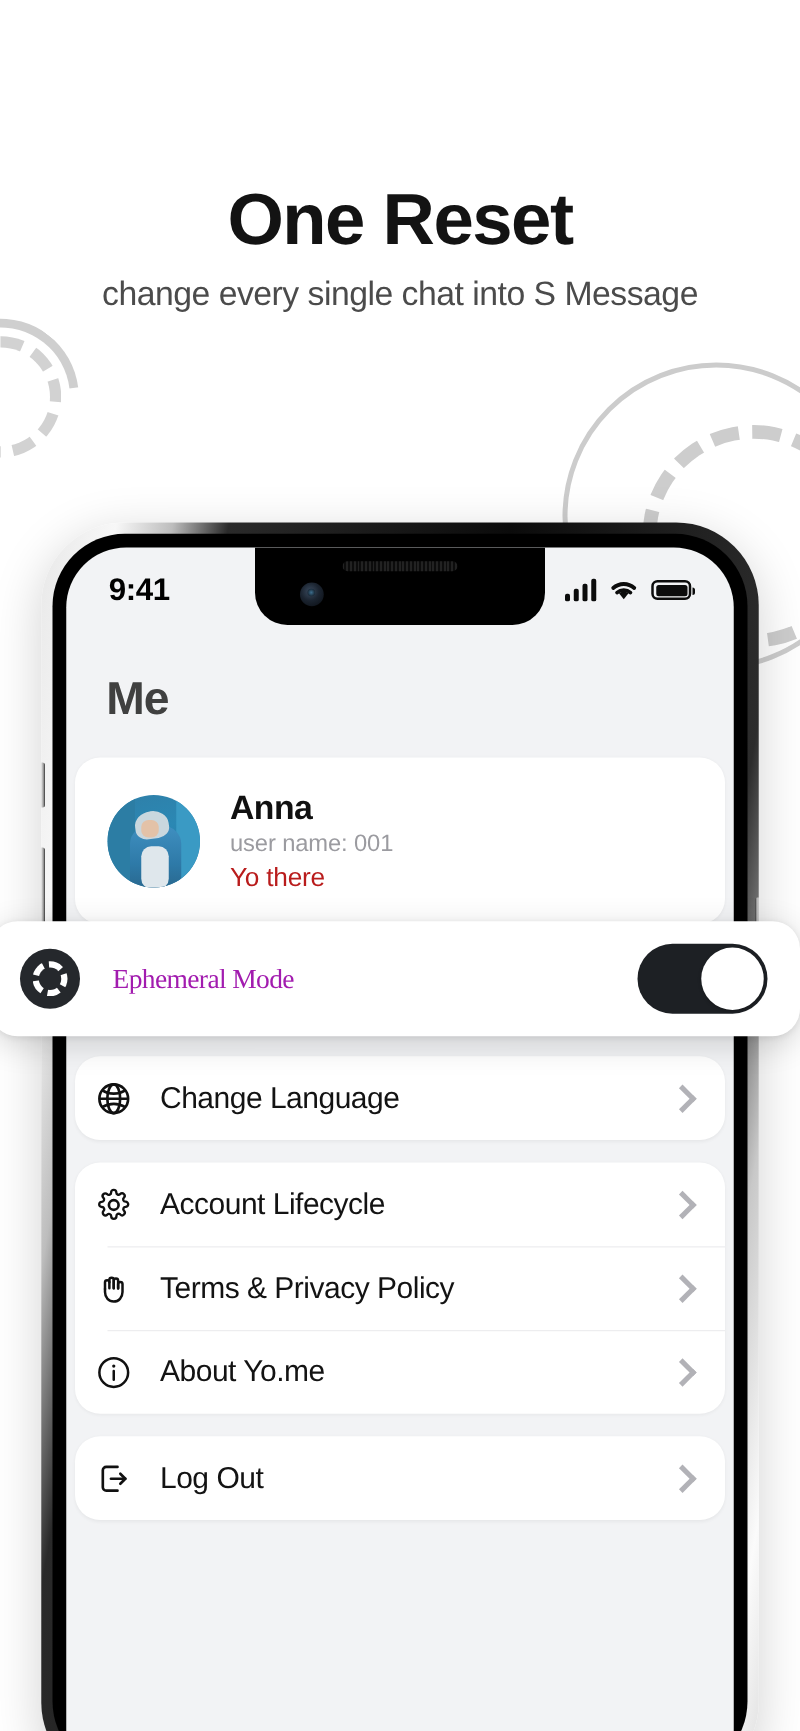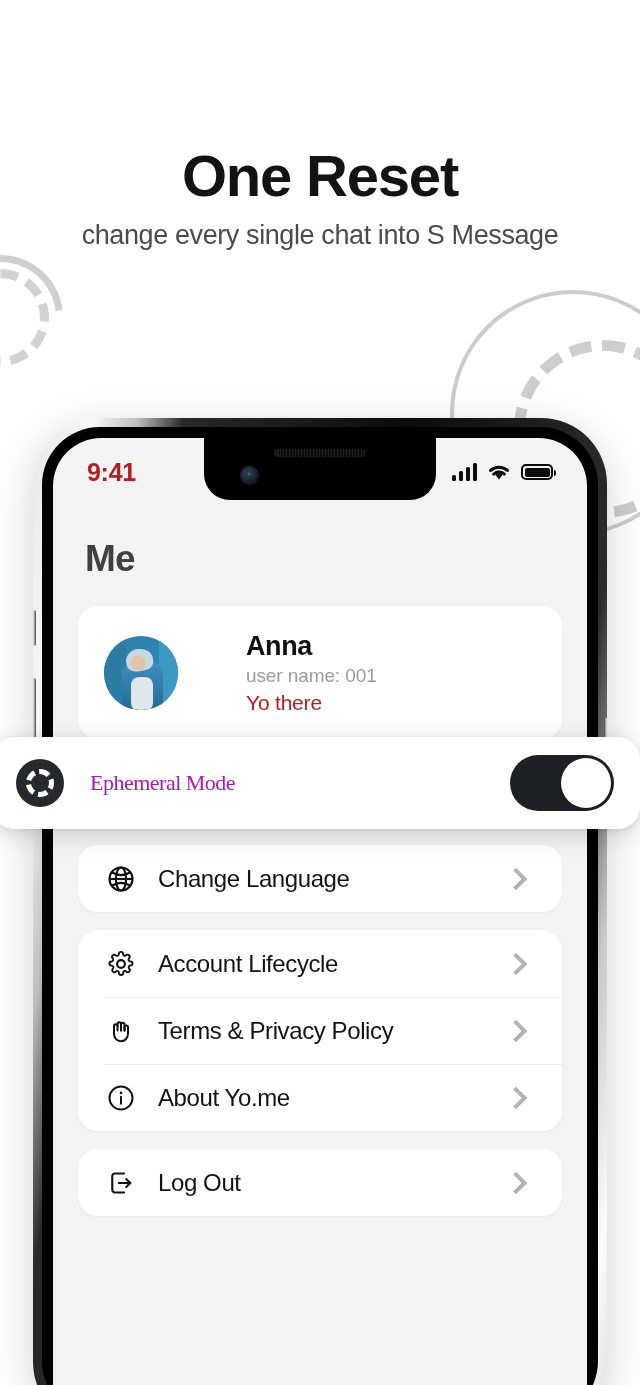--- a/index.html
+++ b/index.html
@@ -168,21 +168,21 @@
     height: 44px;
     display: flex;
     align-items: center;
     justify-content: space-between;
     padding: 0 34px;
     z-index: 5;
   }
   .status-time {
     font-size: 25px;
     font-weight: 600;
-    color: #b91c1c;
+    color: #000000;
     letter-spacing: -0.3px;
   }
   .status-right {
     display: flex;
     align-items: center;
     gap: 9px;
   }
   .sig { display: flex; align-items: flex-end; gap: 2.5px; height: 18px; }
   .sig i { display: block; width: 4.5px; background: #0c0c0c; border-radius: 1.5px; }
   .sig i:nth-child(1) { height: 6px; }
@@ -213,23 +213,22 @@
     font-size: 37px;
     font-weight: 700;
     color: #404040;
     letter-spacing: -0.8px;
     margin: 38px 0 0 32px;
   }
 
   .card {
     background: #ffffff;
     border-radius: 20px;
-    margin: 0 25px;
+    margin: 0 7px;
     box-shadow: 0 1px 3px rgba(0,0,0,0.05);
-    gap: 44px;
   }
 
   
   .profile-card {
     margin-top: 26px;
     display: flex;
     align-items: center;
     padding: 24px 26px;
   }
   .avatar {
@@ -293,21 +292,21 @@
   }
 
   
   .group { margin-top: 18px; }
   .group.first-group { margin-top: 18px; }
 
   .row {
     display: flex;
     align-items: center;
     height: 67px;
-    padding: 0 26px;
+    padding: 0 14px;
     position: relative;
   }
   .row + .row::before {
     content: "";
     position: absolute;
     left: 26px; right: 0; top: 0;
     height: 1px;
     background: #ededef;
   }
   .row-icon {

